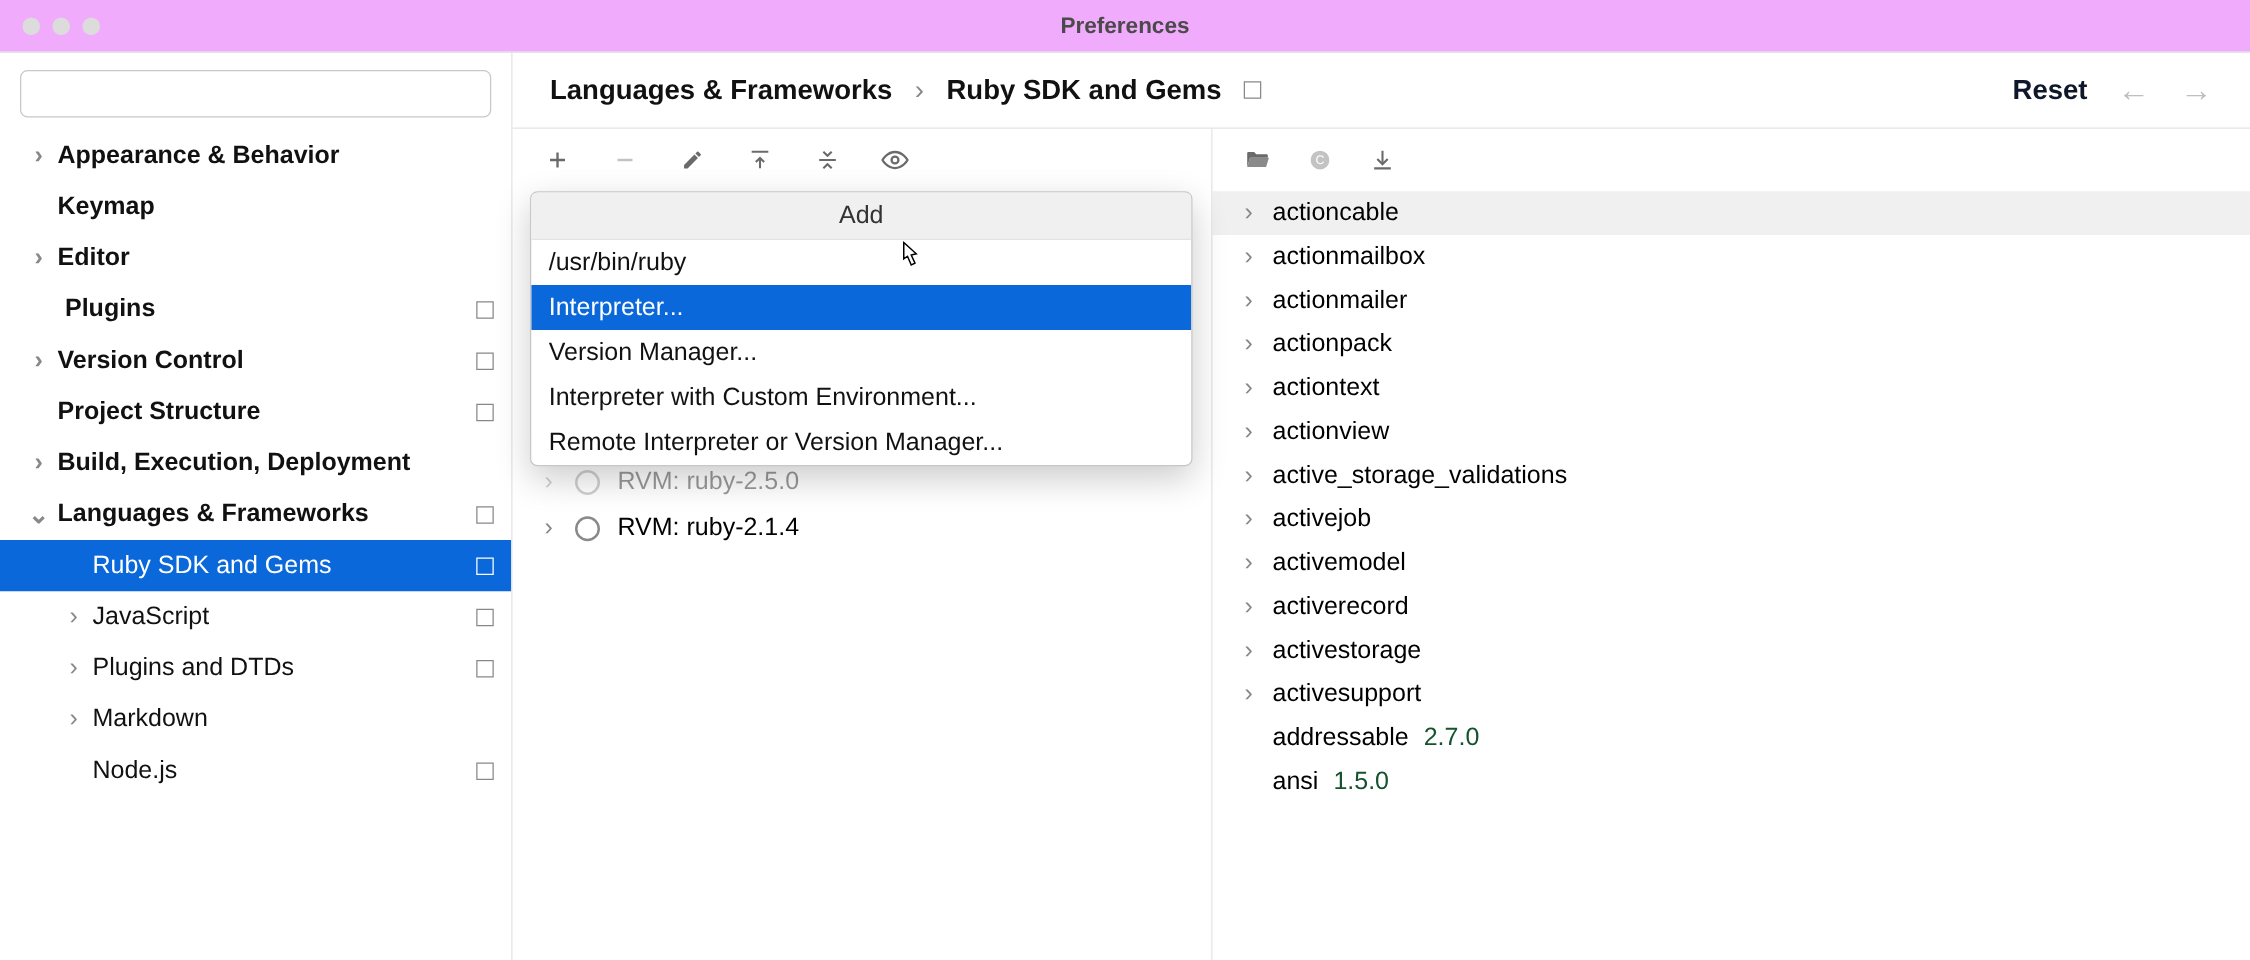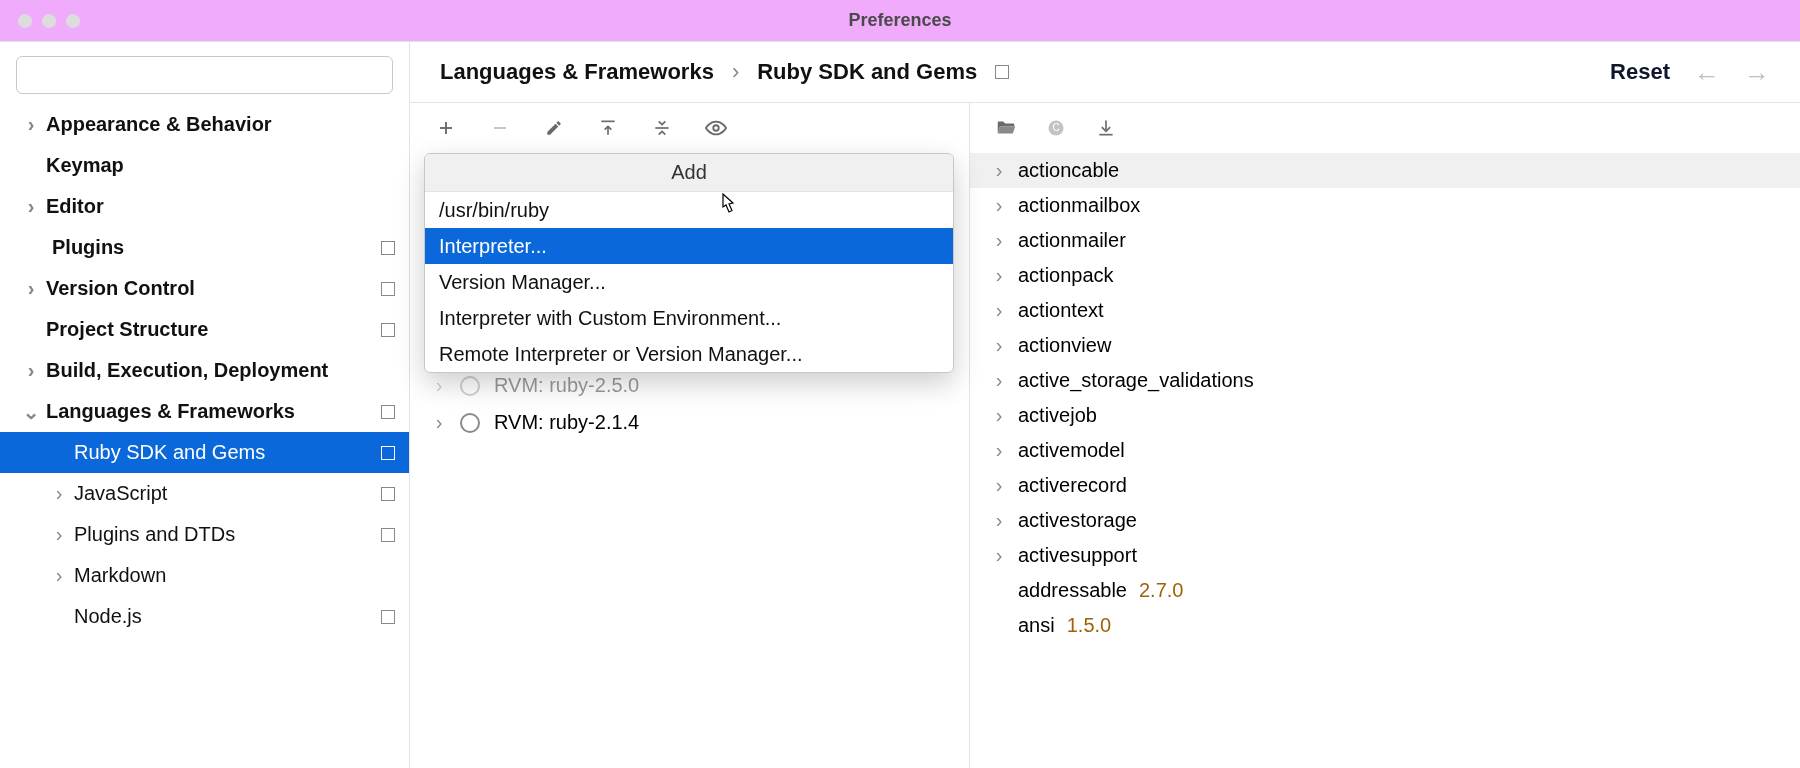--- a/index.html
+++ b/index.html
@@ -38,21 +38,21 @@
 .sdk-list { flex:1; padding:4px 0;}
 .sdk-row { display:flex; align-items:center; height:37px; padding:0 22px; font-size:20px; gap:14px;}
 .sdk-row .chev { color:#888; width:14px; text-align:center;}
 .sdk-row .radio { width:20px; height:20px; border:2px solid #8a8a8a; border-radius:50%; }
 .right-pane { flex:1; display:flex; flex-direction:column;}
 .right-toolbar { height:50px; display:flex; align-items:center; gap:26px; padding:0 24px;}
 .gem-list { flex:1;}
 .gem-row { display:flex; align-items:center; height:35px; padding:0 22px; font-size:20px; gap:12px;}
 .gem-row.selected { background:#f0f0f0;}
 .gem-row .chev { color:#888; width:14px; text-align:center;}
-.ver { color:#a16207;}
+.ver { color:#14532d;}
 .popup { position:absolute; left:14px; top:50px; width:530px; background:#fff; border:1px solid #c7c7c7; border-radius:6px; box-shadow:0 10px 28px rgba(0,0,0,0.2); z-index:50; overflow:hidden;}
 .popup-title { height:38px; display:flex; align-items:center; justify-content:center; font-size:20px; color:#333; border-bottom:1px solid #e3e3e3; background:#f0f0f0;}
 .popup-item { height:36px; display:flex; align-items:center; padding:0 14px; font-size:20px; color:#111;}
 .popup-item.selected { background:#0a68da; color:#fff;}
 .cursor { position:absolute; top:90px; left:304px; z-index:60; pointer-events:none;}
 svg { display:block;}
 </style>
 </head>
 <body>
 

